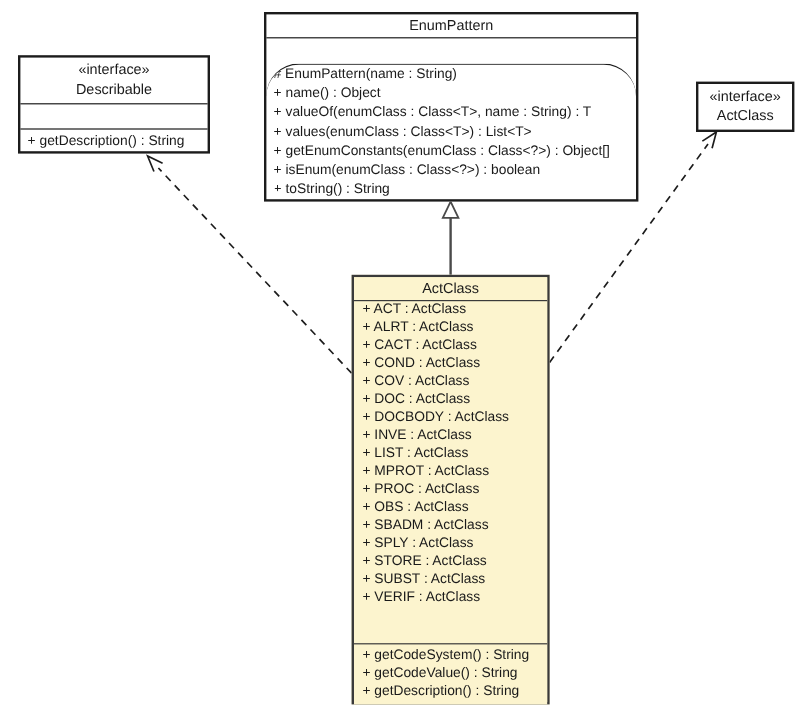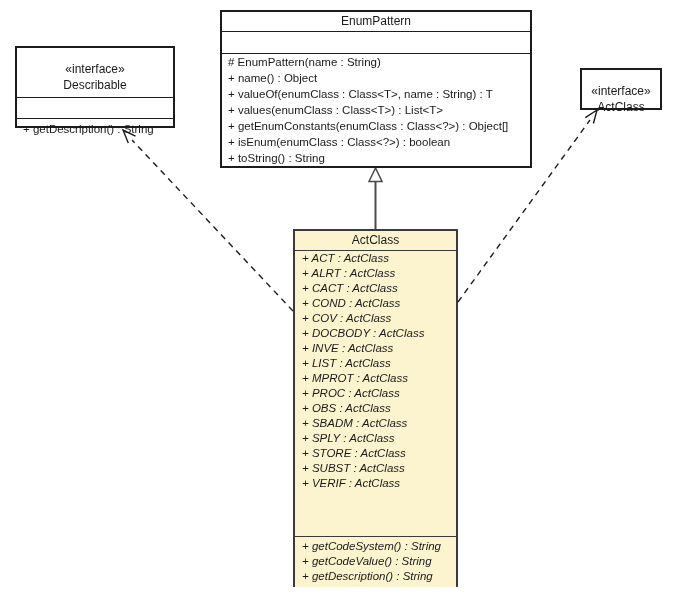--- a/index.html
+++ b/index.html
@@ -18,54 +18,54 @@
     background: #ffffff;
     border: 2px solid #1c1c1c;
   }
   .uml-title {
     text-align: center;
     font-size: 12px;
     line-height: 19px;
     white-space: nowrap;
     overflow: hidden;
   }
-  .uml-title.two-line { line-height: 16px; padding-top: 13px; }
+  .uml-title.two-line { line-height: 16px; padding-top: 2px; }
   .sep { border-top: 1px solid #1c1c1c; }
   .compartment { overflow: hidden; }
   .member {
     font-size: 11.5px;
     white-space: nowrap;
     padding: 0 6px;
   }
   
   #box-describable { left: 15px; top: 46px; width: 160px; height: 82px; }
   #box-describable .uml-title { height: 36px; }
   #box-describable .attrs { height: 20px; }
   #box-describable .methods { height: 20px; }
   #box-describable .member { line-height: 20px; }
   
   #box-enumpattern { left: 220px; top: 10px; width: 312px; height: 158px; }
   #box-enumpattern .uml-title { height: 19px; }
   #box-enumpattern .attrs { height: 21px; }
-  #box-enumpattern .methods { height: 112px; }
+  #box-enumpattern .methods { height: 112px; border-radius: 27px; }
   #box-enumpattern .member { line-height: 16px; }
   
   #box-actclass-if { left: 580px; top: 68px; width: 82px; height: 42px; }
   #box-actclass-if .uml-title { height: 35px; }
   
   #box-actclass {
     left: 293px; top: 229px; width: 165px; height: 358px;
     border: 2px solid #3a3a3a;
   }
   #box-actclass, #box-actclass .compartment { background: #fcf4ce; }
   #box-actclass .sep { border-top: 1px solid #3a3a3a; }
   #box-actclass .uml-title { height: 19px; }
   #box-actclass .fields { height: 285px; }
   #box-actclass .methods { height: 48px; padding-top: 2px; }
-  #box-actclass .member { line-height: 15px; padding: 0 7px; font-style: italic; }
+  #box-actclass .member { line-height: 15px; padding: 0 7px; }
   
   #edges {
     position: absolute;
     left: 0; top: 0;
     width: 675px; height: 600px;
     pointer-events: none;
   }
 </style>
 </head>
 <body>
@@ -127,20 +127,21 @@
   <div class="uml-box" id="box-actclass">
     <div class="uml-title compartment">
       <span>ActClass</span>
     </div>
     <div class="sep compartment fields">
         <div class="member">+ ACT : ActClass</div>
         <div class="member">+ ALRT : ActClass</div>
         <div class="member">+ CACT : ActClass</div>
         <div class="member">+ COND : ActClass</div>
         <div class="member">+ COV : ActClass</div>
+        <div class="member">+ DOC : ActClass</div>
         <div class="member">+ DOCBODY : ActClass</div>
         <div class="member">+ INVE : ActClass</div>
         <div class="member">+ LIST : ActClass</div>
         <div class="member">+ MPROT : ActClass</div>
         <div class="member">+ PROC : ActClass</div>
         <div class="member">+ OBS : ActClass</div>
         <div class="member">+ SBADM : ActClass</div>
         <div class="member">+ SPLY : ActClass</div>
         <div class="member">+ STORE : ActClass</div>
         <div class="member">+ SUBST : ActClass</div>

